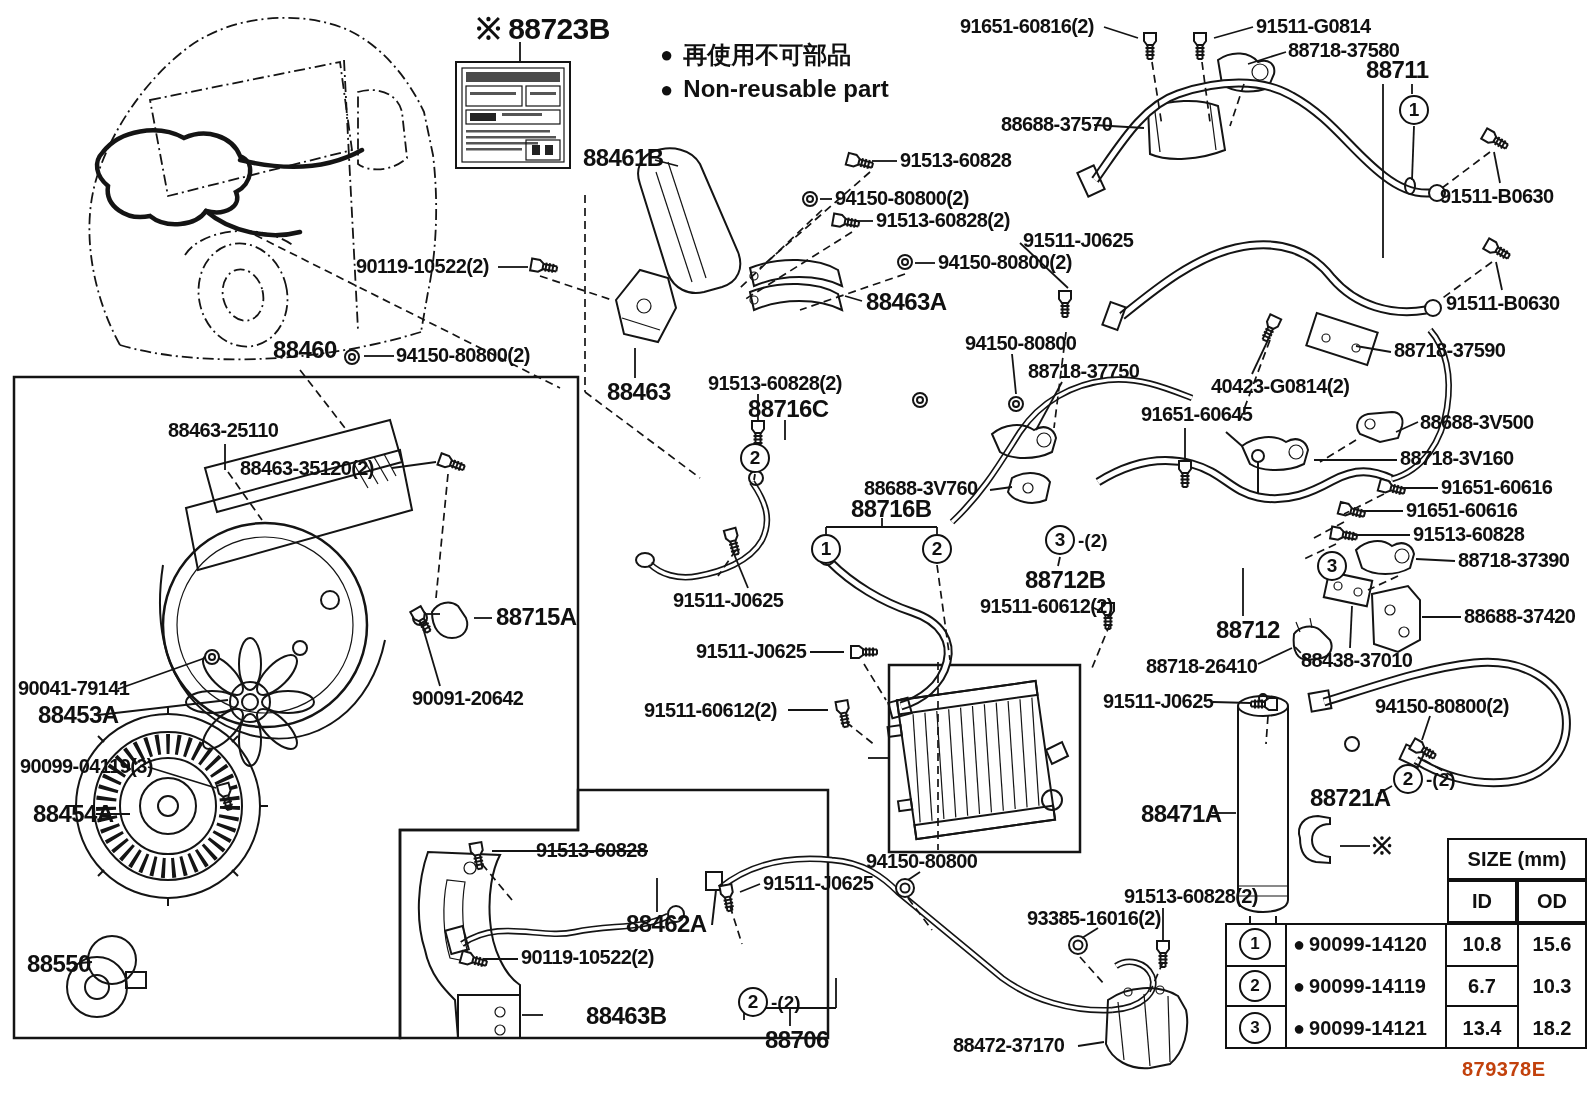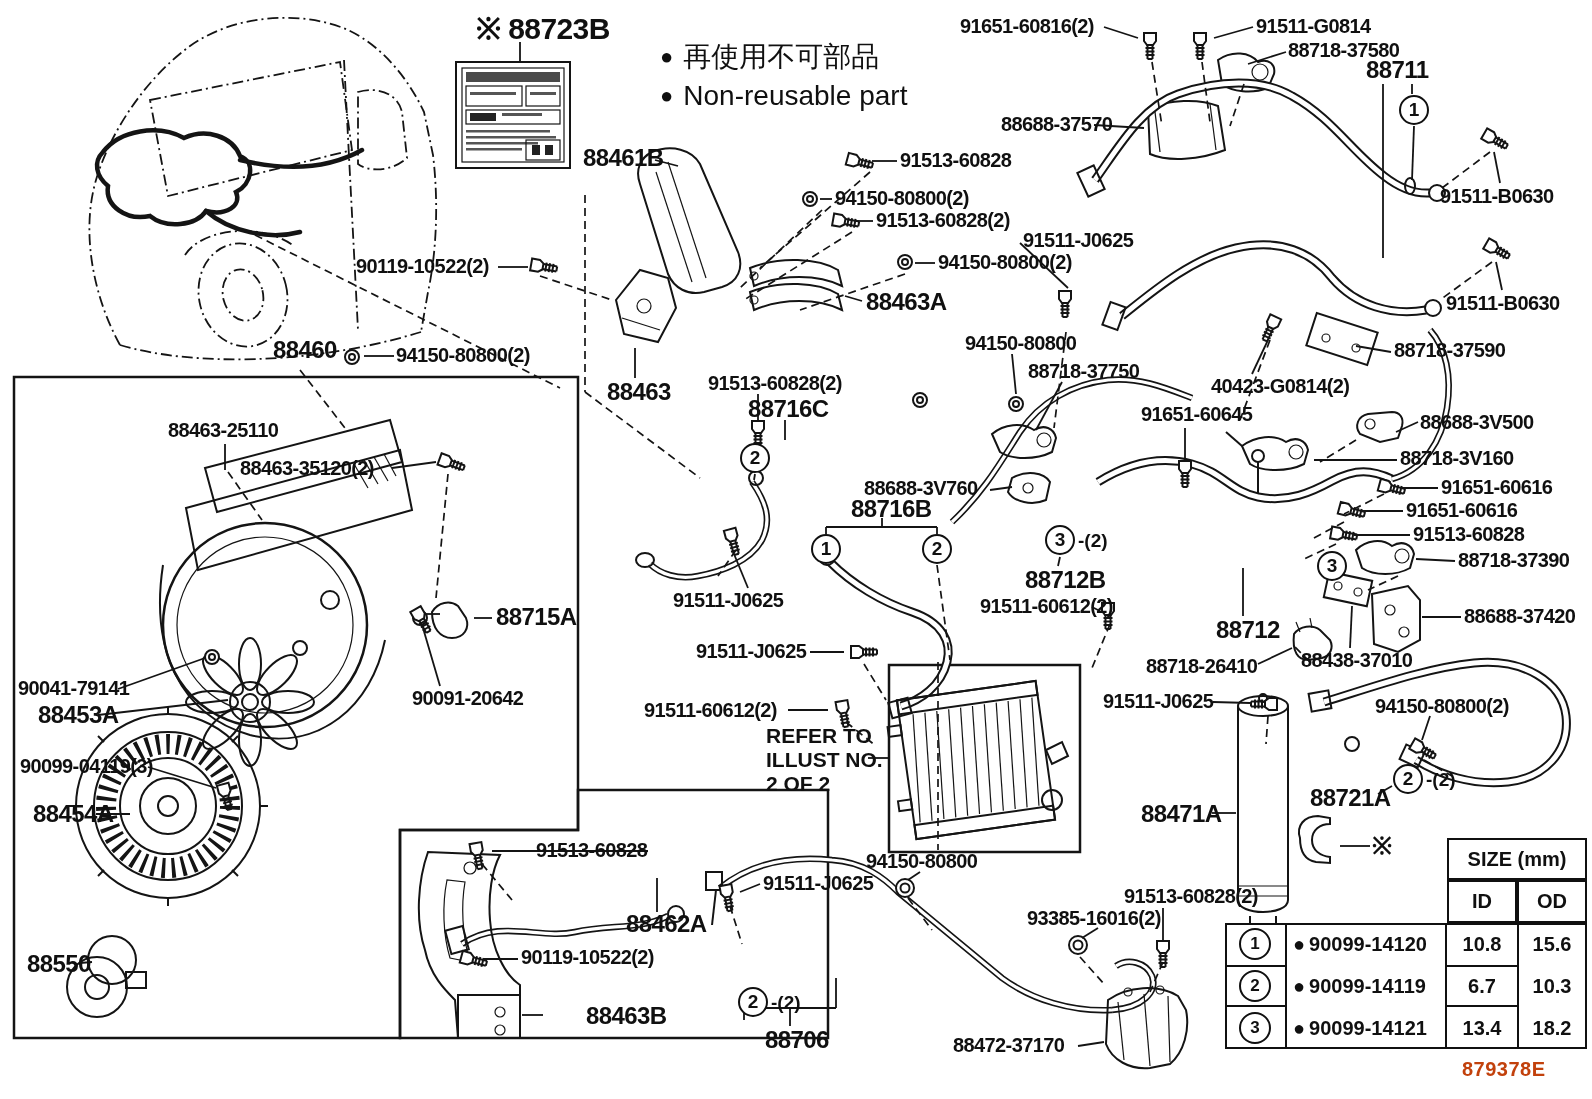--- a/index.html
+++ b/index.html
@@ -8,21 +8,21 @@
   #art{position:absolute;left:0;top:0;}
   .plabel{position:absolute;font-family:"Liberation Sans",sans-serif;font-weight:700;
           font-size:20px;letter-spacing:-0.6px;color:#101010;white-space:nowrap;line-height:1;}
   .marker{position:absolute;width:30px;height:30px;border:2.5px solid #101010;border-radius:50%;
           background:#fff;display:flex;align-items:center;justify-content:center;
           font:700 19px "Liberation Sans",sans-serif;color:#101010;box-sizing:border-box;}
   .msuffix{position:absolute;font:700 19px "Liberation Sans",sans-serif;color:#101010;white-space:nowrap;line-height:1;}
   .legend{position:absolute;left:660px;top:42px;color:#101010;}
   .legend-row{display:flex;align-items:center;margin-bottom:8px;}
   .legend-bullet{font-size:22px;margin-right:10px;line-height:1;}
-  .legend-text{font-size:28px;font-weight:400;letter-spacing:0;line-height:1.1;}
+  .legend-text{font-size:24px;font-weight:700;letter-spacing:0;line-height:1.1;}
   .refer{position:absolute;left:766px;top:724px;color:#101010;
          font:600 21px "Liberation Sans",sans-serif;line-height:1.15;}
   
   .st{position:absolute;color:#101010;box-sizing:border-box;}
   .st-box{border:2.5px solid #101010;position:absolute;box-sizing:border-box;background:#fff;}
   .st-cell{position:absolute;display:flex;align-items:center;justify-content:center;
            font:700 20px "Liberation Sans",sans-serif;box-sizing:border-box;}
   .st-circle{width:28px;height:28px;border:2px solid #101010;border-radius:50%;
              display:flex;align-items:center;justify-content:center;font:700 17px "Liberation Sans",sans-serif;}
   .st-part{justify-content:flex-start;padding-left:8px;}
@@ -508,25 +508,20 @@
   <div class="legend-row">
     <span class="legend-bullet">●</span>
     <span class="legend-text">再使用不可部品</span>
   </div>
   <div class="legend-row">
     <span class="legend-bullet">●</span>
     <span class="legend-text">Non-reusable part</span>
   </div>
 </div>
 
-<div class="refer">
-  <div>REFER TO</div>
-  <div>ILLUST NO.</div>
-  <div>2 OF 2</div>
-</div>
 
 <div class="st">
   <div class="st-box" style="left:1447px;top:838px;width:140px;height:42px;"></div>
   <div class="st-cell" style="left:1447px;top:838px;width:140px;height:42px;">SIZE (mm)</div>
   <div class="st-box" style="left:1447px;top:880px;width:70px;height:43px;"></div>
   <div class="st-box" style="left:1517px;top:880px;width:70px;height:43px;"></div>
   <div class="st-cell" style="left:1447px;top:880px;width:70px;height:43px;">ID</div>
   <div class="st-cell" style="left:1517px;top:880px;width:70px;height:43px;">OD</div>
 
   <div class="st-box" style="left:1225px;top:923px;width:362px;height:126px;"></div>

